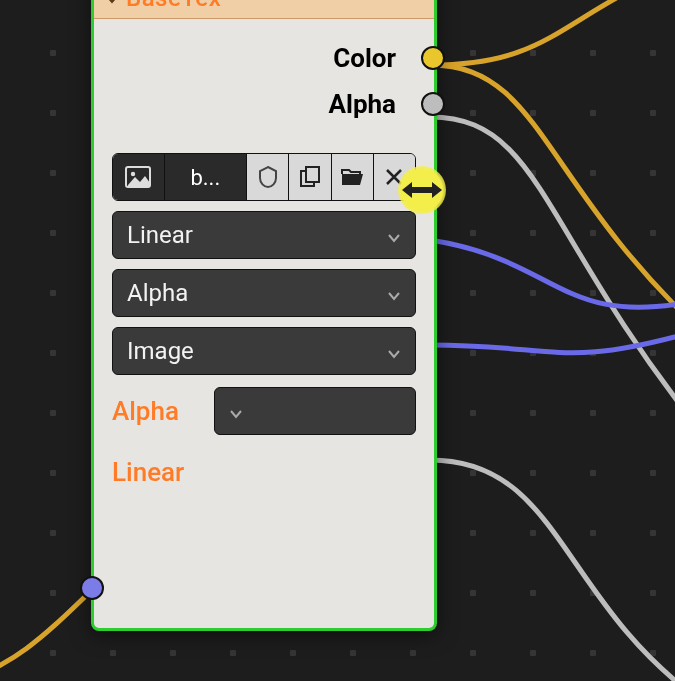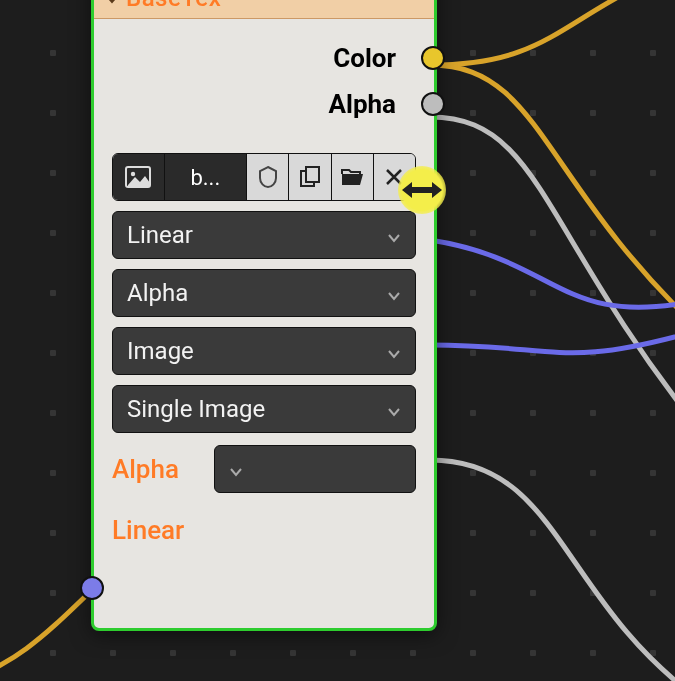--- a/index.html
+++ b/index.html
@@ -234,26 +234,20 @@
     <span class="dd-chev"><svg width="14" height="10" viewBox="0 0 14 10">
           <path d="M2 2 L7 8 L12 2" stroke="#aaa" stroke-width="2" fill="none"></path>
         </svg></span>
   </div>
   <div class="dropdown">
     <span>Image</span>
     <span class="dd-chev"><svg width="14" height="10" viewBox="0 0 14 10">
           <path d="M2 2 L7 8 L12 2" stroke="#aaa" stroke-width="2" fill="none"></path>
         </svg></span>
   </div>
-  <div class="dropdown">
-    <span>Single Image</span>
-    <span class="dd-chev"><svg width="14" height="10" viewBox="0 0 14 10">
-          <path d="M2 2 L7 8 L12 2" stroke="#aaa" stroke-width="2" fill="none"></path>
-        </svg></span>
-  </div>
 
   <div class="prop-row">
     <span class="prop-label">Alpha</span>
     <div class="prop-dd">
       <span class="dd-chev"><svg width="14" height="10" viewBox="0 0 14 10">
             <path d="M2 2 L7 8 L12 2" stroke="#aaa" stroke-width="2" fill="none"></path>
           </svg></span>
     </div>
   </div>
 

